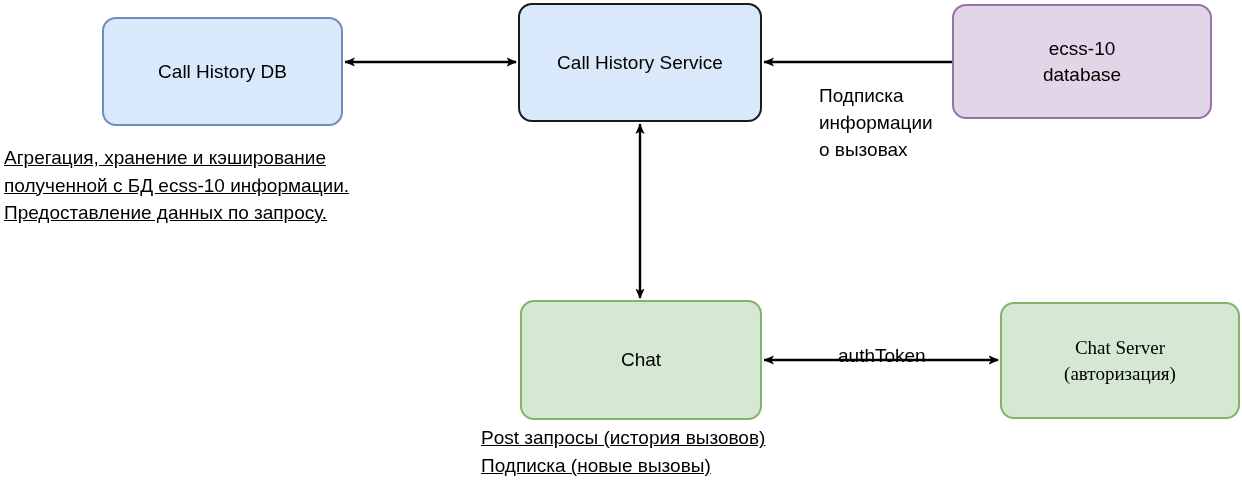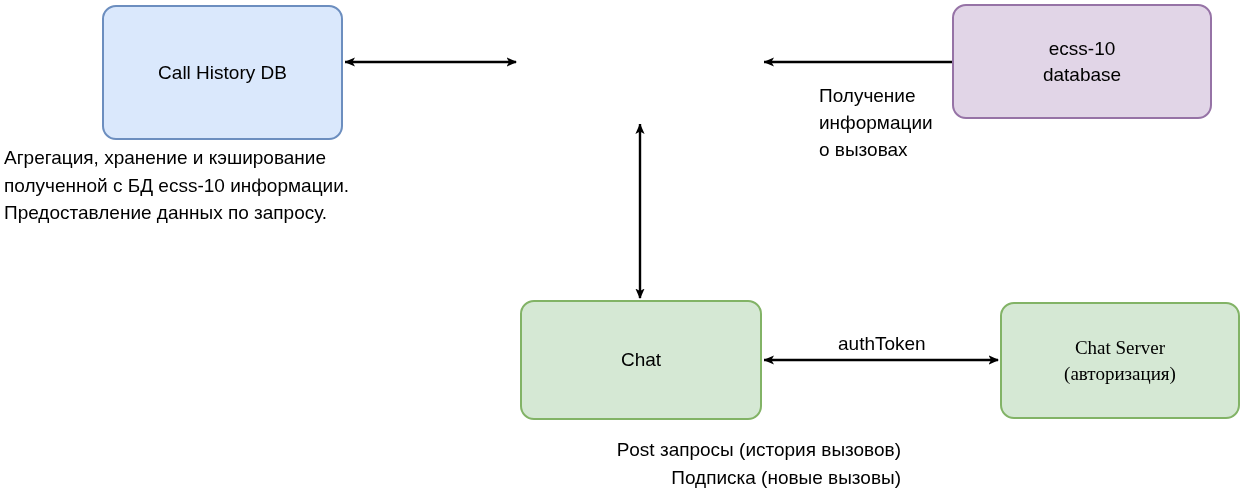--- a/index.html
+++ b/index.html
@@ -63,20 +63,21 @@
     position: absolute;
     font-size: 19px;
     line-height: 1.42;
     color: #000000;
     white-space: pre-line;
     z-index: 4;
   }
   .label-note {
     font-size: 19px;
     line-height: 1.45;
+    text-decoration: underline;
   }
 </style>
 </head>
 <body>
 
 <div id="canvas">
 
   <svg class="edge-svg" viewBox="0 0 1242 502">
     <defs>
       <marker id="arrowEnd" markerWidth="12" markerHeight="12" refX="9.5" refY="5" orient="auto" markerUnits="userSpaceOnUse">
@@ -89,46 +90,49 @@
 
     <line x1="345" y1="62" x2="516" y2="62" stroke="#000000" stroke-width="2.4" marker-start="url(#arrowStart)" marker-end="url(#arrowEnd)"></line>
 
     <line x1="764" y1="62" x2="998" y2="62" stroke="#000000" stroke-width="2.4" marker-start="url(#arrowStart)" marker-end="url(#arrowEnd)"></line>
 
     <line x1="640" y1="124" x2="640" y2="298" stroke="#000000" stroke-width="2.4" marker-start="url(#arrowStart)" marker-end="url(#arrowEnd)"></line>
 
     <line x1="764" y1="360" x2="998" y2="360" stroke="#000000" stroke-width="2.4" marker-start="url(#arrowStart)" marker-end="url(#arrowEnd)"></line>
   </svg>
 
-  <div class="node node-blue" style="left:102px; top:5px; width:241px; height:135px;">
+  <div class="node node-blue" style="left:102px; top:17px; width:241px; height:109px;">
     <span>Call History DB</span>
   </div>
 
+  <div class="node node-blue-strong" style="left:518px; top:3px; width:244px; height:119px;">
+    <span>Call History Service</span>
+  </div>
 
   <div class="node node-purple" style="left:952px; top:4px; width:260px; height:115px;">
     <span>ecss-10
 database</span>
   </div>
 
   <div class="node node-green" style="left:520px; top:300px; width:242px; height:120px;">
     <span>Chat</span>
   </div>
 
   <div class="node node-green" style="left:1000px; top:302px; width:240px; height:117px;font-family:Liberation Serif, serif;">
     <span>Chat Server
 (авторизация)</span>
   </div>
 
   <div class="label label-note" style="left:4px; top:144px; width:430px;">Агрегация, хранение и кэширование
 полученной с БД ecss-10 информации.
 Предоставление данных по запросу.</div>
 
-  <div class="label" style="left:819px; top:83px; width:170px;">Получение
+  <div class="label" style="left:819px; top:83px; width:170px;">Подписка
 информации
 о вызовах</div>
 
 
-  <div class="label" style="left:838px; top:331px; width:160px;">authToken</div>
+  <div class="label" style="left:838px; top:343px; width:160px;">authToken</div>
 
-  <div class="label label-note" style="left:481px; top:436px; width:420px;text-align:right;">Post запросы (история вызовов)
+  <div class="label label-note" style="left:481px; top:424px; width:420px;">Post запросы (история вызовов)
 Подписка (новые вызовы)</div>
 
 </div>
 
 </body></html>

